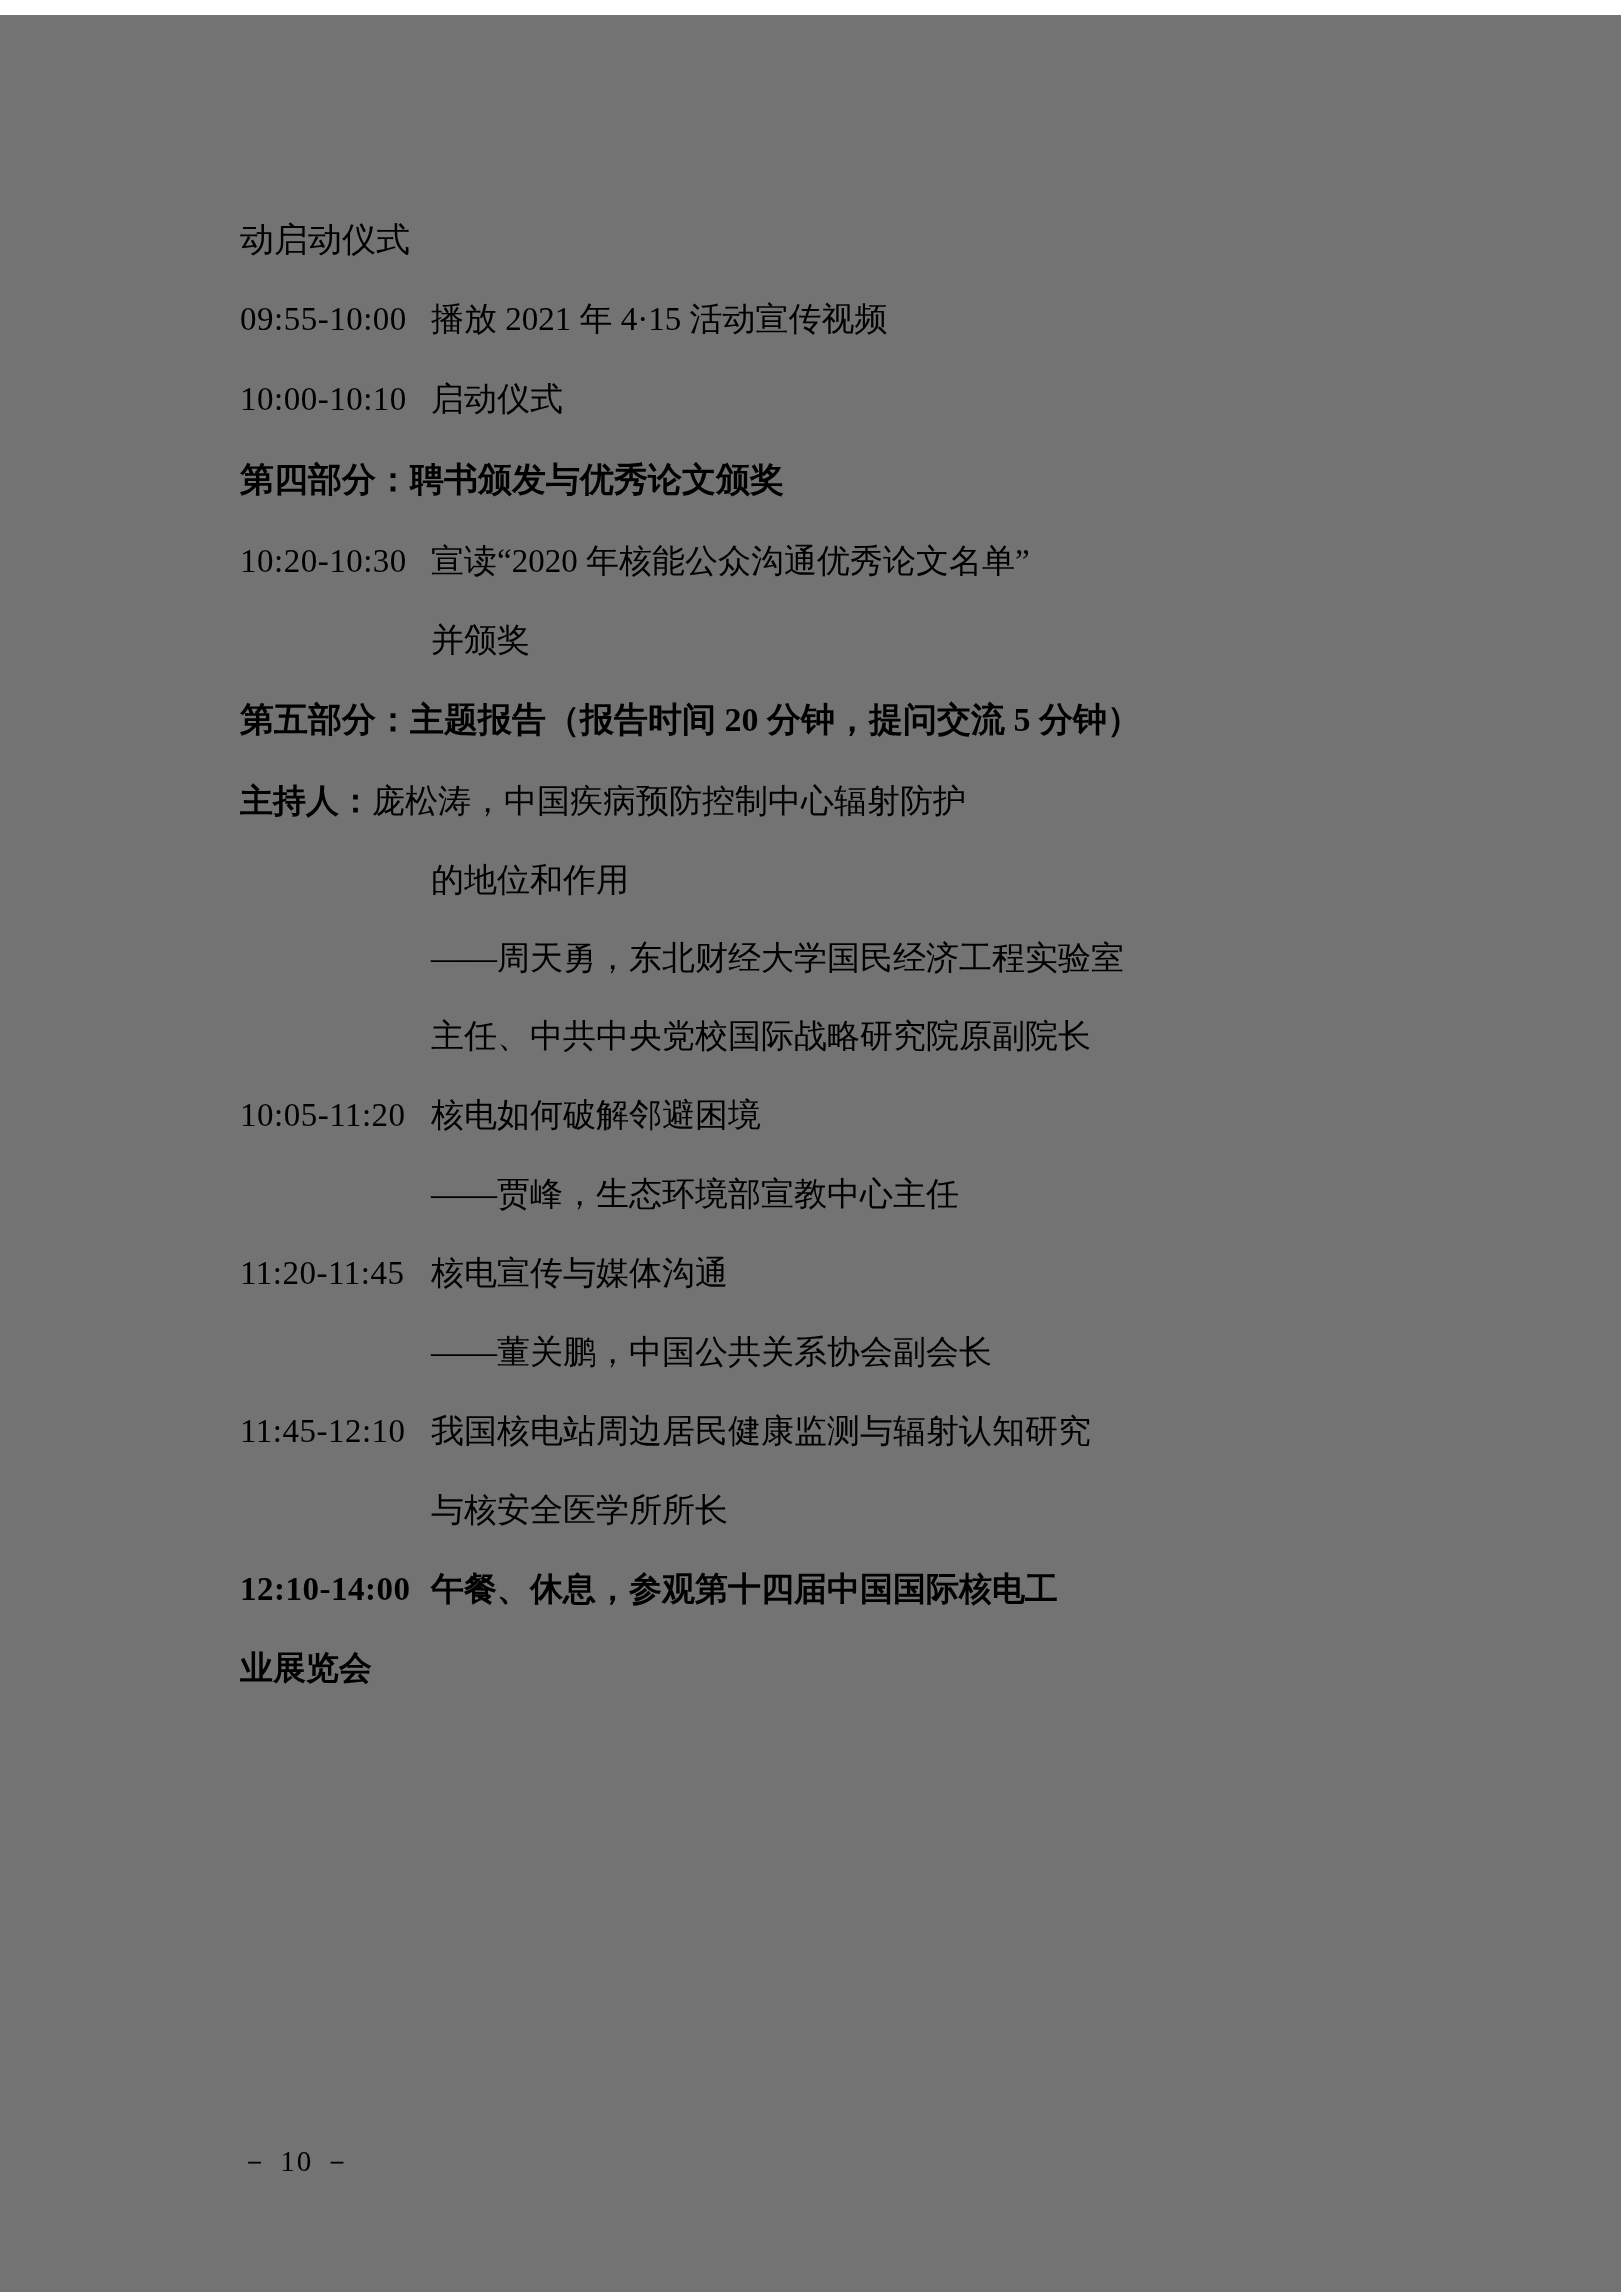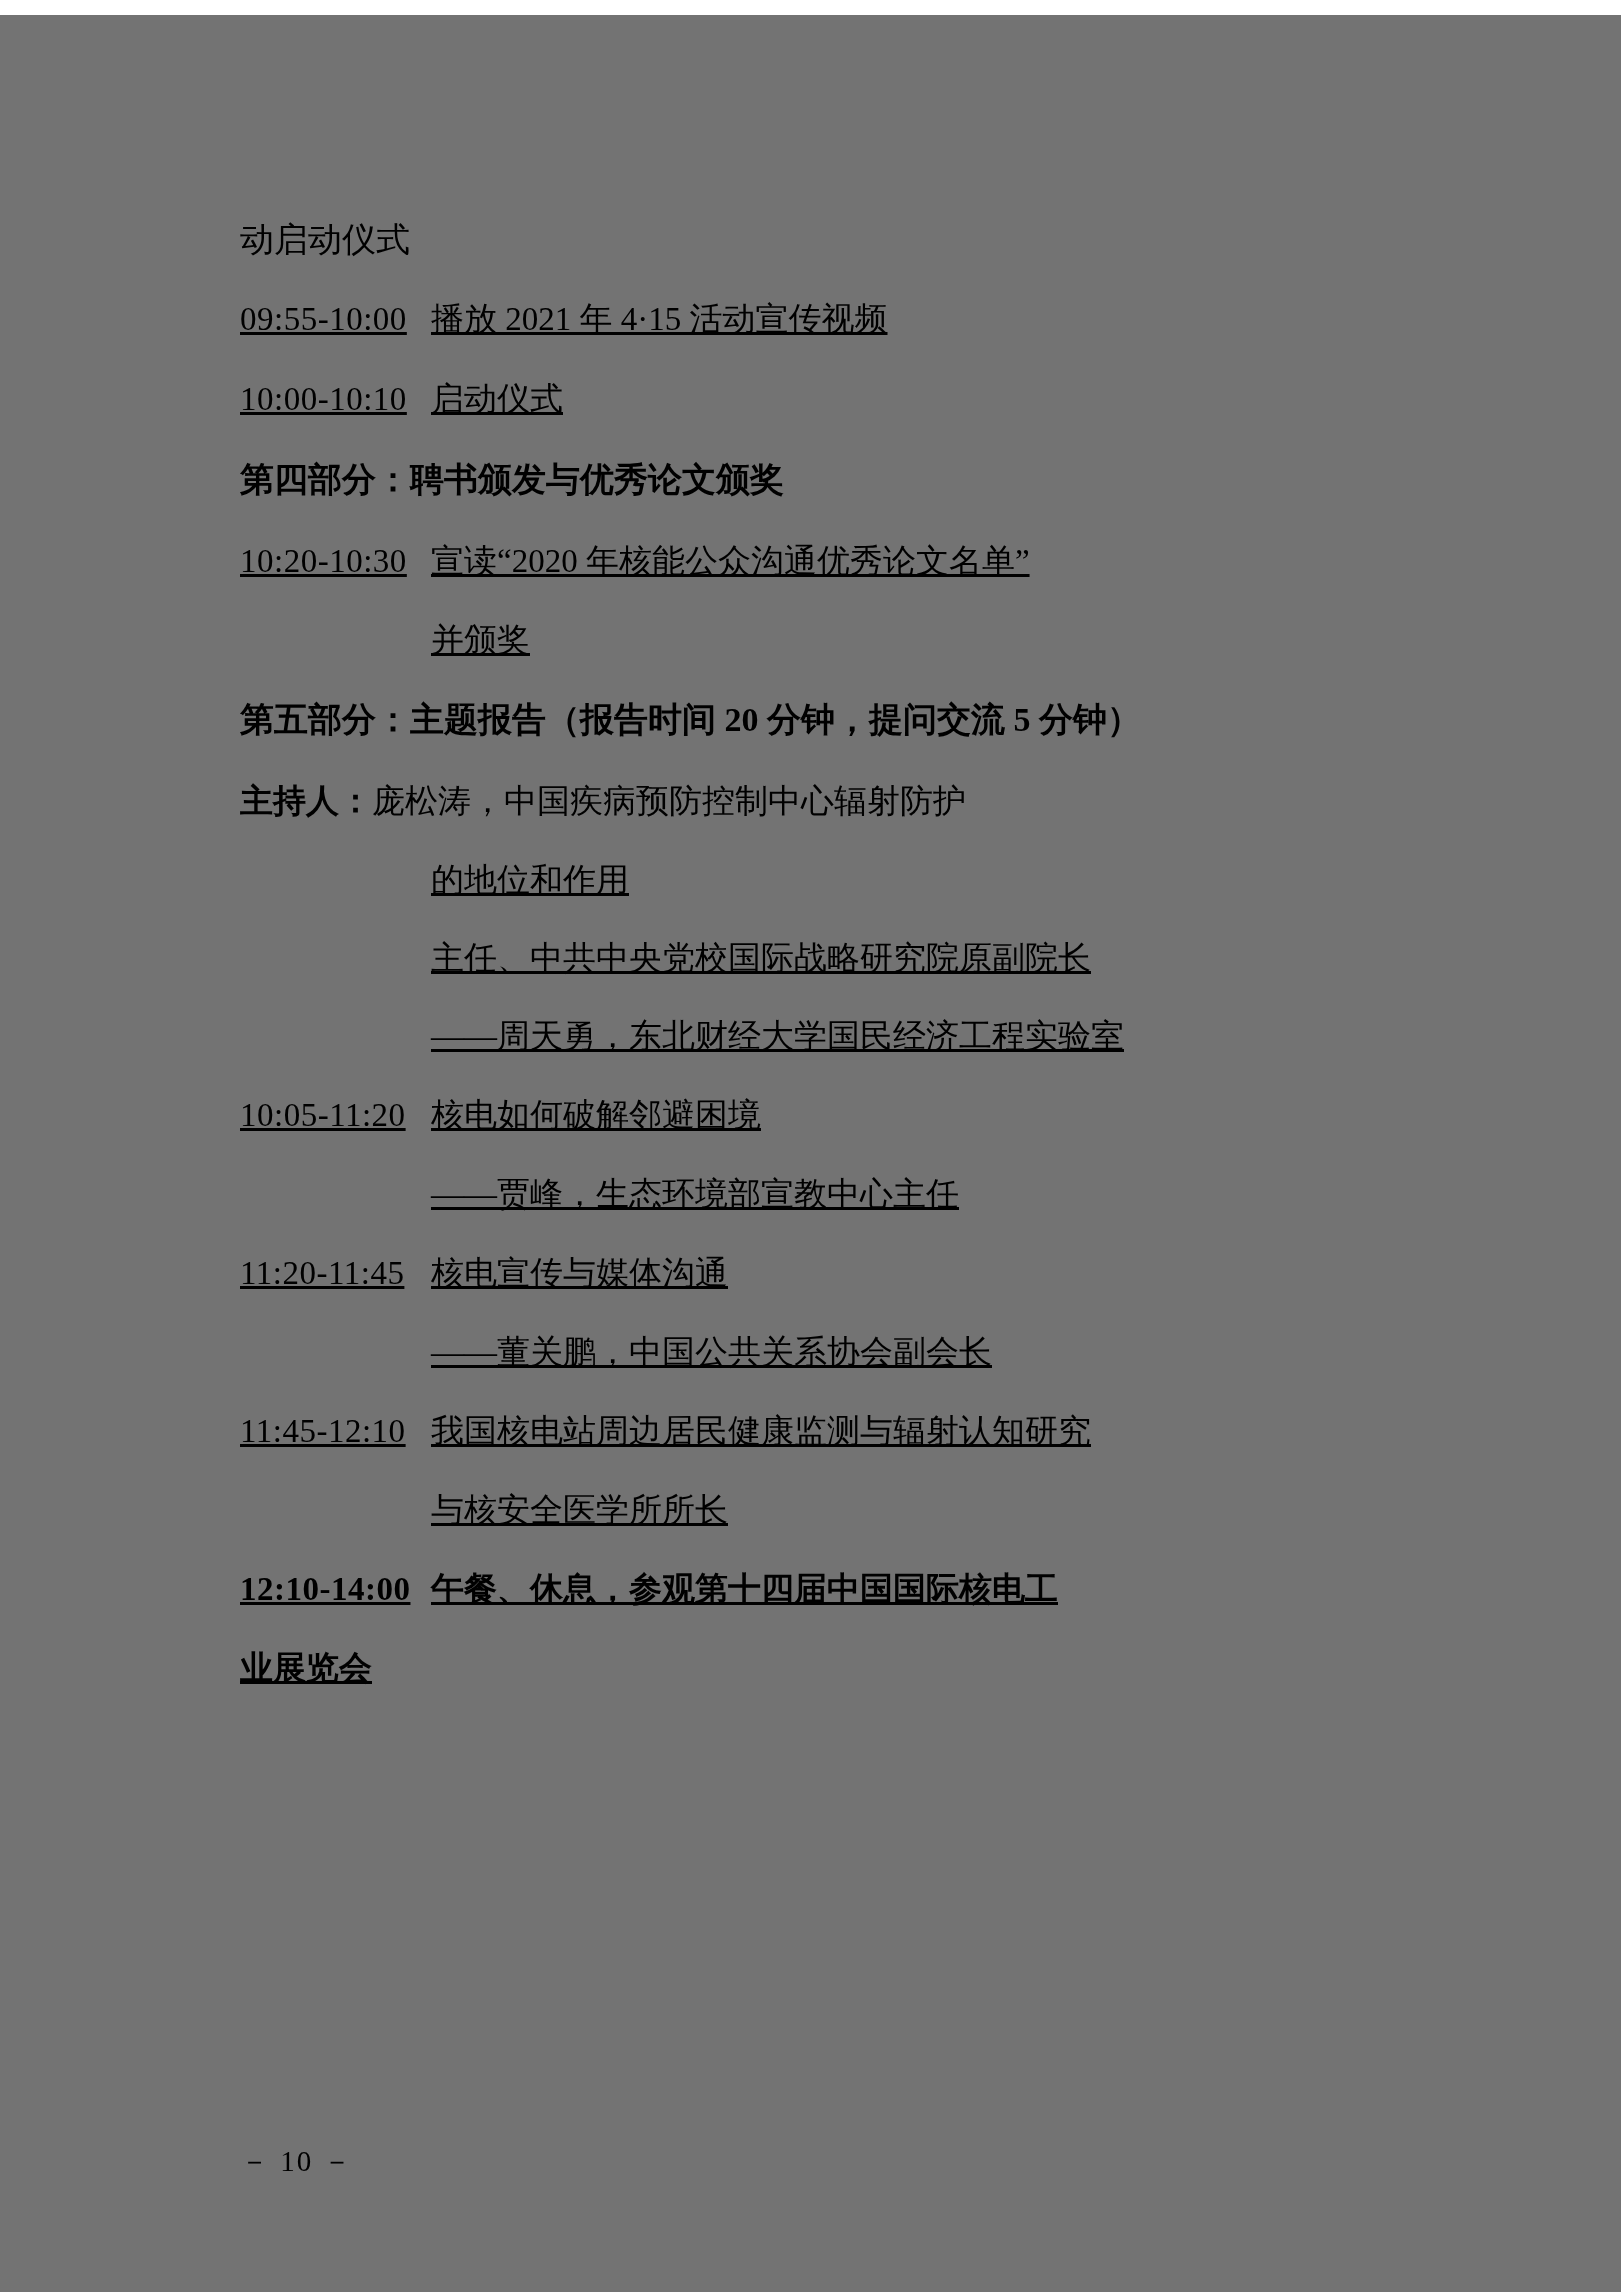--- a/index.html
+++ b/index.html
@@ -23,21 +23,20 @@
     top: 186px;
     width: 1147px;
   }
   .line {
     display: flex;
     align-items: flex-end;
     margin: 0 0 0 0;
     line-height: 80px;
     font-size: 33px;
     white-space: pre;
-    text-decoration: underline;
   }
   .line.cont {
     line-height: 78px;
   }
   .time {
     flex: 0 0 auto;
     width: 191px;
     font-family: "Liberation Serif", "DejaVu Serif", serif;
     font-size: 33px;
     letter-spacing: 0.5px;
@@ -116,24 +115,24 @@
     </div>
 
     <div class="heading">第五部分：主题报告（报告时间 20 分钟，提问交流 5 分钟）</div>
 
     <div class="host-line"><span class="host-label">主持人：</span><span>庞松涛，中国疾病预防控制中心辐射防护</span></div>
 
     <div class="line cont">
       <span class="indent-desc">的地位和作用</span>
     </div>
     <div class="line cont">
-      <span class="indent-desc">主任、中共中央党校国际战略研究院原副院长</span>
+      <span class="indent-desc">——周天勇，东北财经大学国民经济工程实验室</span>
     </div>
     <div class="line cont">
-      <span class="indent-desc">——周天勇，东北财经大学国民经济工程实验室</span>
+      <span class="indent-desc">主任、中共中央党校国际战略研究院原副院长</span>
     </div>
 
     <div class="line">
       <span class="time">10:05-11:20</span>
       <span class="desc">核电如何破解邻避困境</span>
     </div>
     <div class="line cont">
       <span class="indent-desc">——贾峰，生态环境部宣教中心主任</span>
     </div>
 

